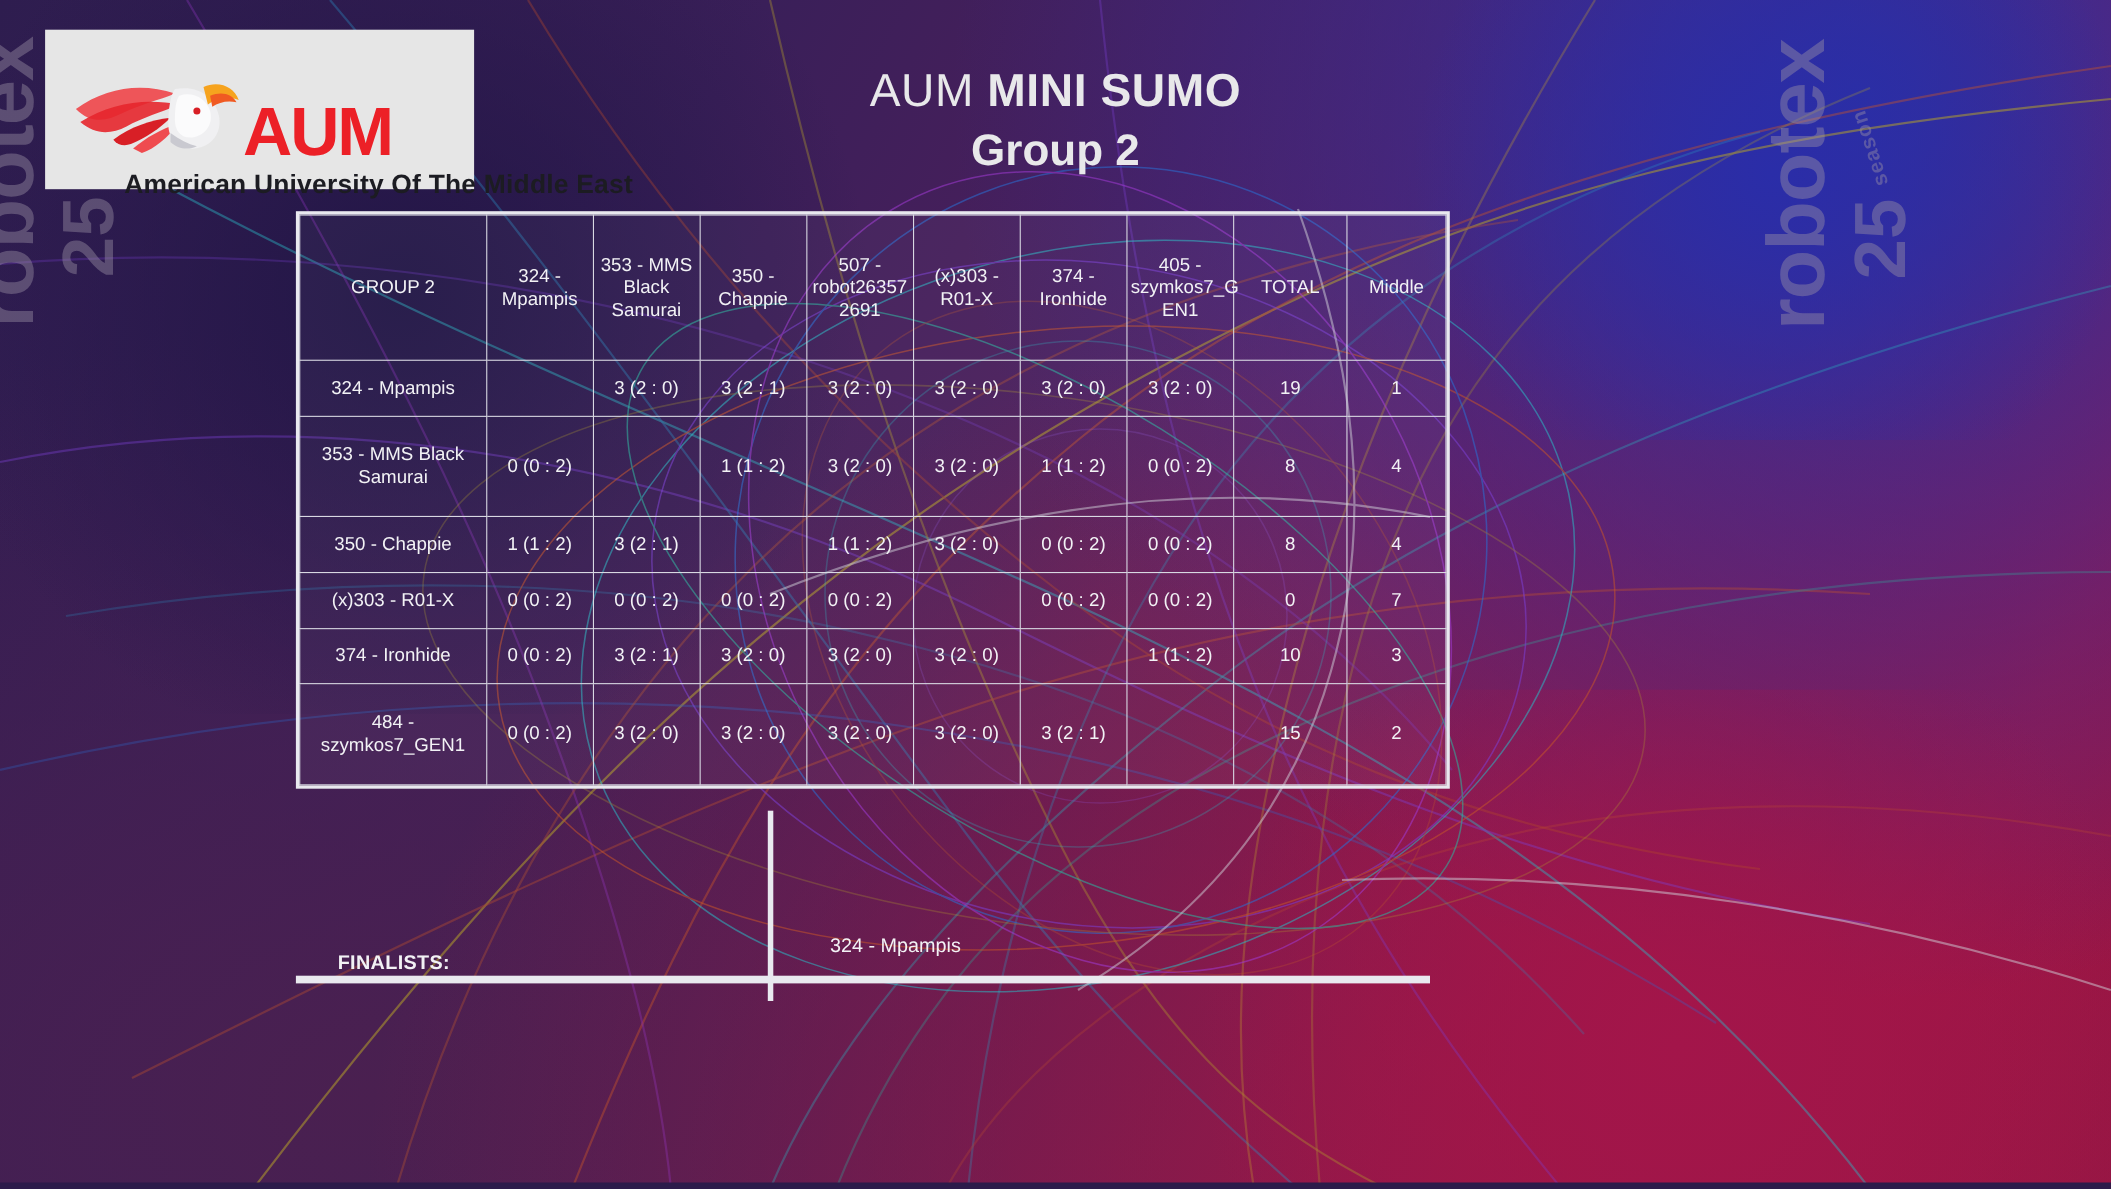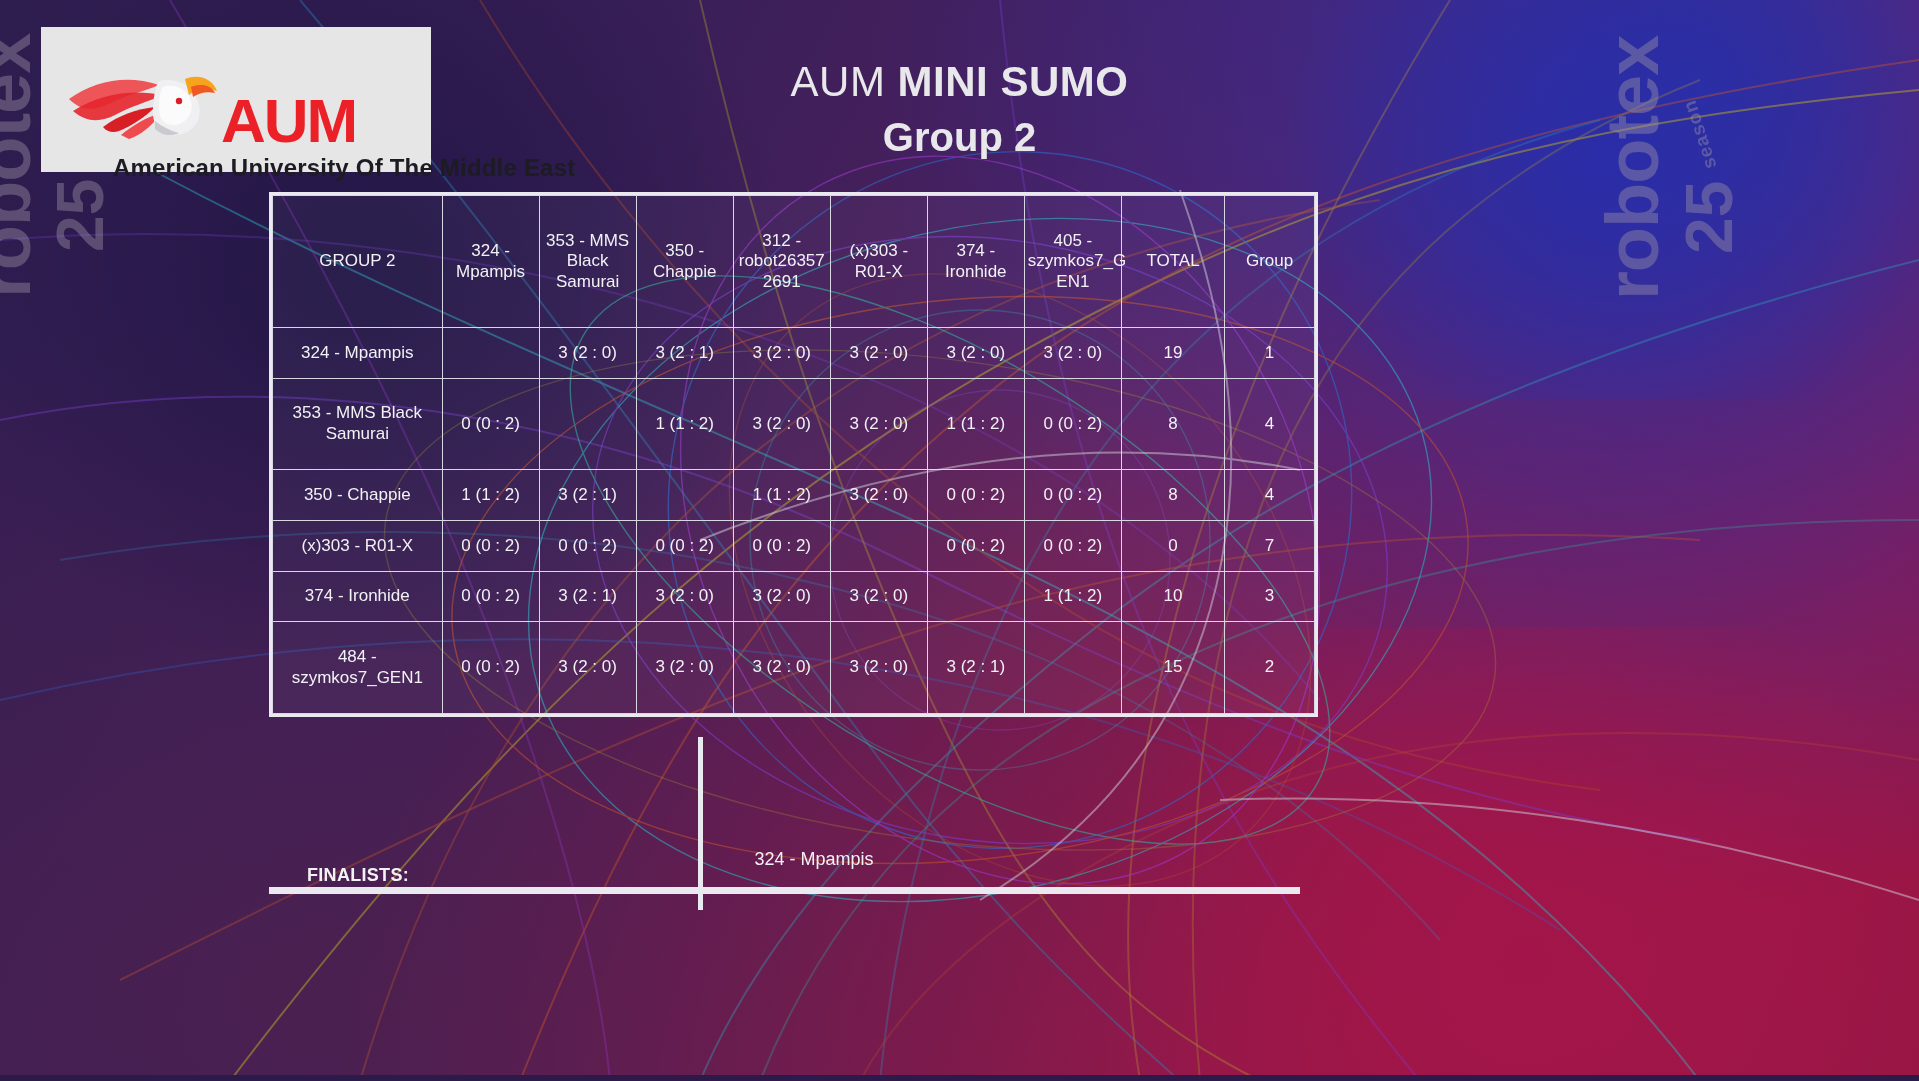--- a/index.html
+++ b/index.html
@@ -187,26 +187,26 @@
         <col class="c-op">
       <col class="c-tot">
         <col class="c-pl">
     </colgroup>
     <tbody id="table-body">
         <tr>
           <td class="hdr">GROUP 2</td>
           <td class="hdr">324 - Mpampis</td>
           <td class="hdr">353 - MMS Black Samurai</td>
           <td class="hdr">350 - Chappie</td>
-          <td class="hdr">312 - robot26357 2691</td>
+          <td class="hdr">507 - robot26357 2691</td>
           <td class="hdr">(x)303 - R01-X</td>
           <td class="hdr">374 - Ironhide</td>
           <td class="hdr">405 - szymkos7_G EN1</td>
           <td class="hdr">TOTAL</td>
-          <td class="hdr">Group</td>
+          <td class="hdr">Middle</td>
         </tr>
         <tr>
           <td class="rowlab">324 - Mpampis</td>
           <td class="blank"></td>
           <td>3  (2 : 0)</td>
           <td>3  (2 : 1)</td>
           <td>3  (2 : 0)</td>
           <td>3  (2 : 0)</td>
           <td>3  (2 : 0)</td>
           <td>3  (2 : 0)</td>

